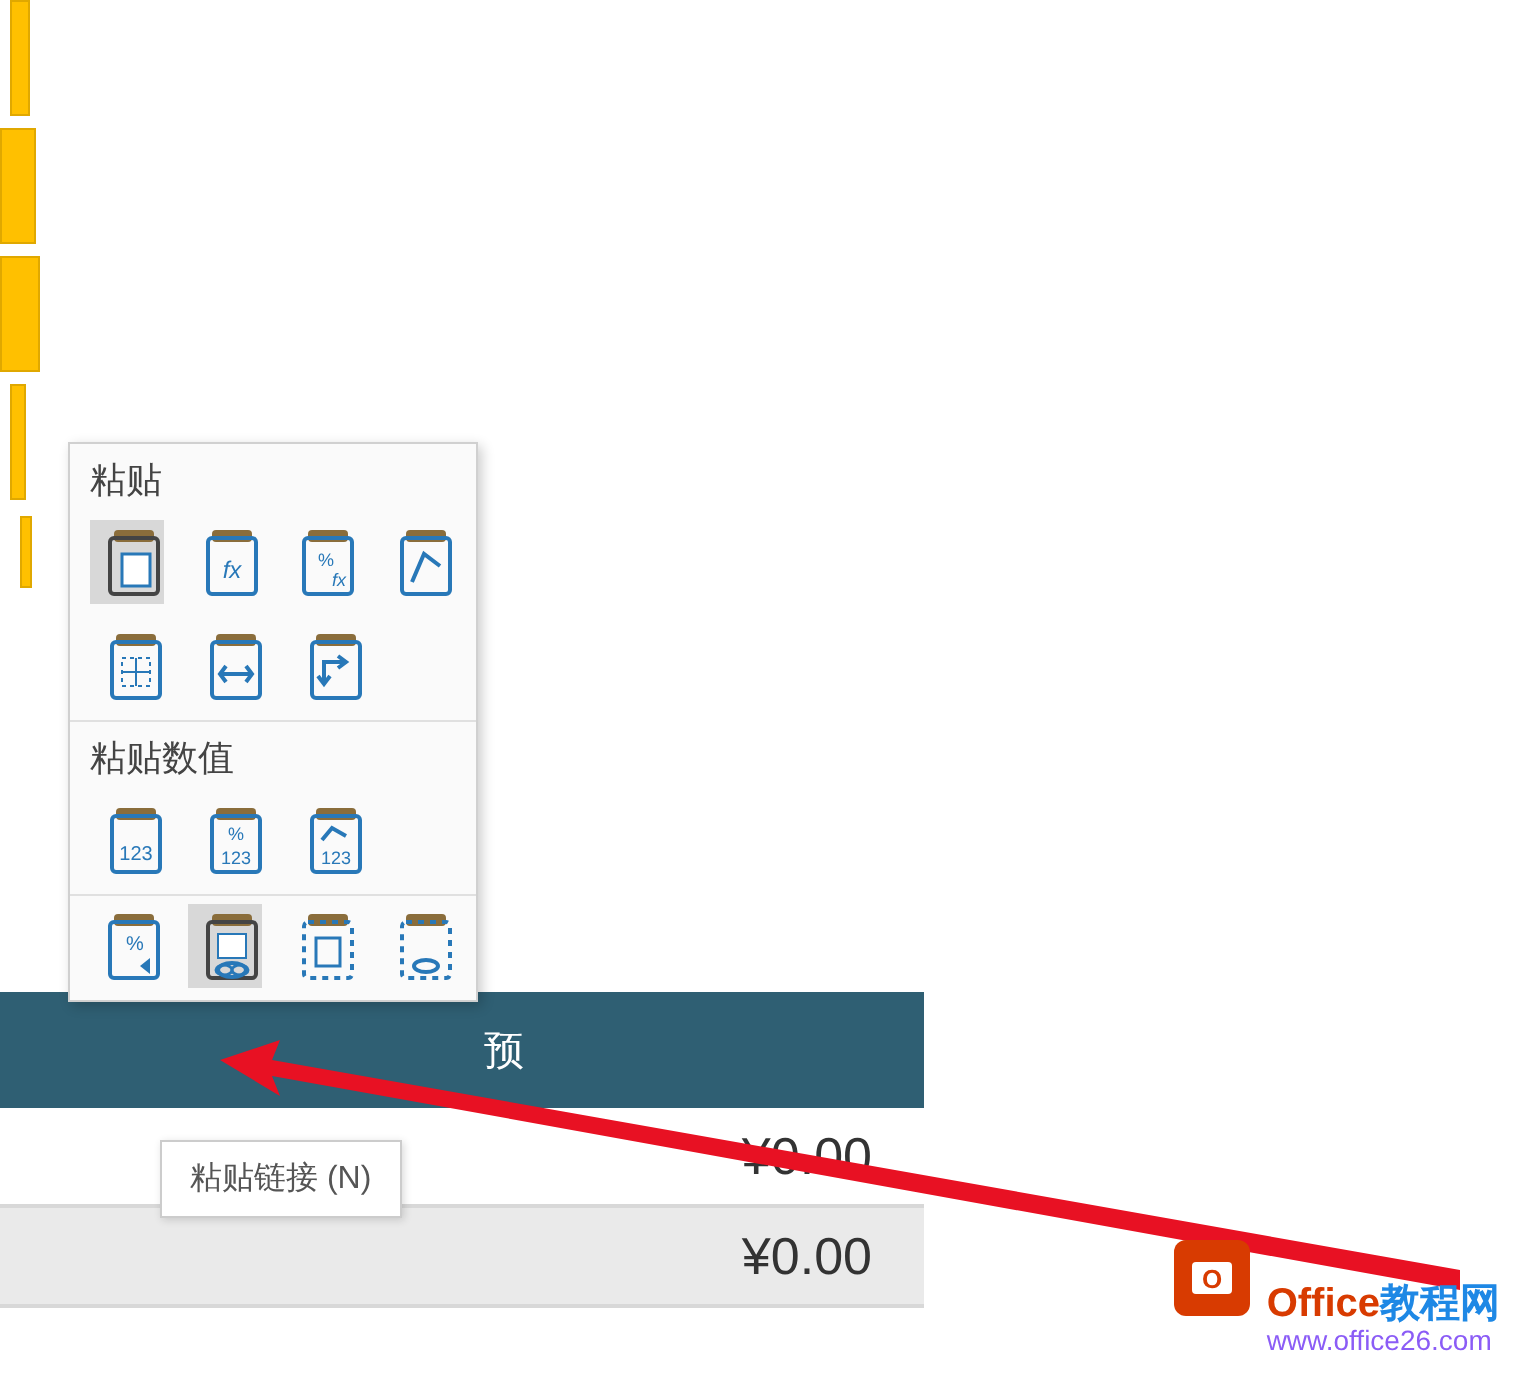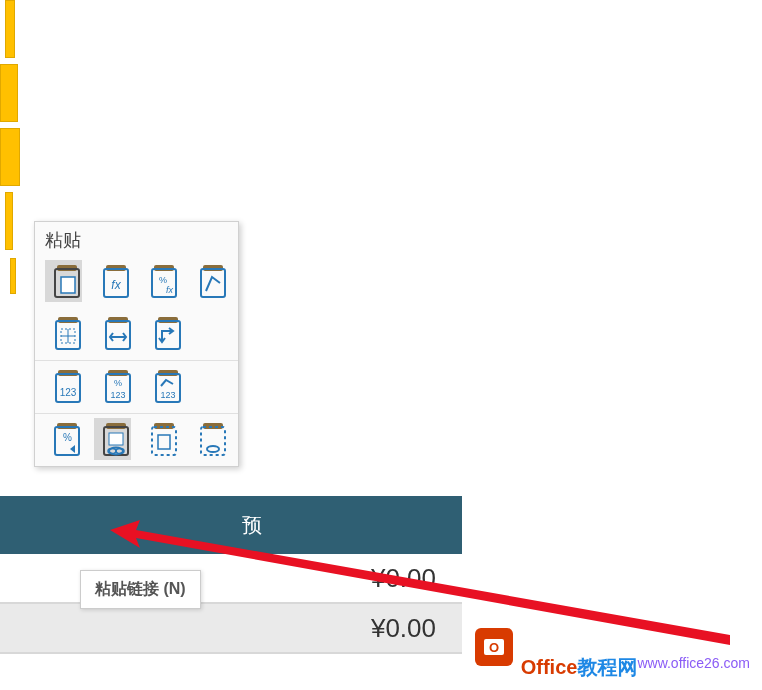--- a/index.html
+++ b/index.html
@@ -64,21 +64,20 @@
     .tooltip {
       position: absolute;
       top: 570px;
       left: 80px;
       background: #ffffff;
       border: 1px solid #ccc;
       padding: 8px 14px;
       font-size: 16px;
       color: #555;
       box-shadow: 1px 1px 4px rgba(0,0,0,0.15);
-      font-weight: bold;
     }
     .data-area {
       position: absolute;
       top: 496px;
       left: 0;
       width: 462px;
     }
     .header-row {
       height: 58px;
       background: #2f5f73;
@@ -120,21 +119,21 @@
     }
     .wm-badge {
       width: 38px;
       height: 38px;
       background: #d83b01;
       border-radius: 6px;
       display: flex;
       align-items: center;
       justify-content: center;
     }
-    .wm-text { display: flex; flex-direction: row; line-height: 1.1; margin-top: 40px; }
+    .wm-text { display: flex; flex-direction: column; line-height: 1.1; margin-top: 40px; }
     .wm-title { font-size: 20px; font-weight: bold; }
     .wm-title .orange { color: #d83b01; }
     .wm-title .blue { color: #1e88e5; }
     .wm-url { font-size: 14px; color: #8b5cf6; }
   </style>
 </head>
 <body>
 
 <div class="chart-area">
   <div class="bar" style="top:0;left:5px;width:10px;height:58px;"></div>
@@ -212,20 +211,21 @@
       <svg class="clipboard-svg" viewBox="0 0 30 36">
           <rect x="5" y="2" width="20" height="6" rx="2" fill="#8a6d3b"></rect>
           <rect x="3" y="6" width="24" height="28" rx="2" fill="none" stroke="#2878b8" stroke-width="2"></rect>
           <path d="M9 26 L9 16 L19 16" fill="none" stroke="#2878b8" stroke-width="2"></path>
           <polyline points="16,13 20,16 16,19" fill="none" stroke="#2878b8" stroke-width="2"></polyline>
           <polyline points="6,23 9,27 12,23" fill="none" stroke="#2878b8" stroke-width="2"></polyline>
         </svg>
     </div>
   </div>
   <div class="divider"></div>
+  <div class="section-title">粘贴数值</div>
   <div class="icon-row">
     <div class="paste-icon">
       <svg class="clipboard-svg" viewBox="0 0 30 36">
           <rect x="5" y="2" width="20" height="6" rx="2" fill="#8a6d3b"></rect>
           <rect x="3" y="6" width="24" height="28" rx="2" fill="none" stroke="#2878b8" stroke-width="2"></rect>
           <text x="15" y="28" font-size="10" text-anchor="middle" fill="#2878b8">123</text>
         </svg>
     </div>
     <div class="paste-icon">
       <svg class="clipboard-svg" viewBox="0 0 30 36">

